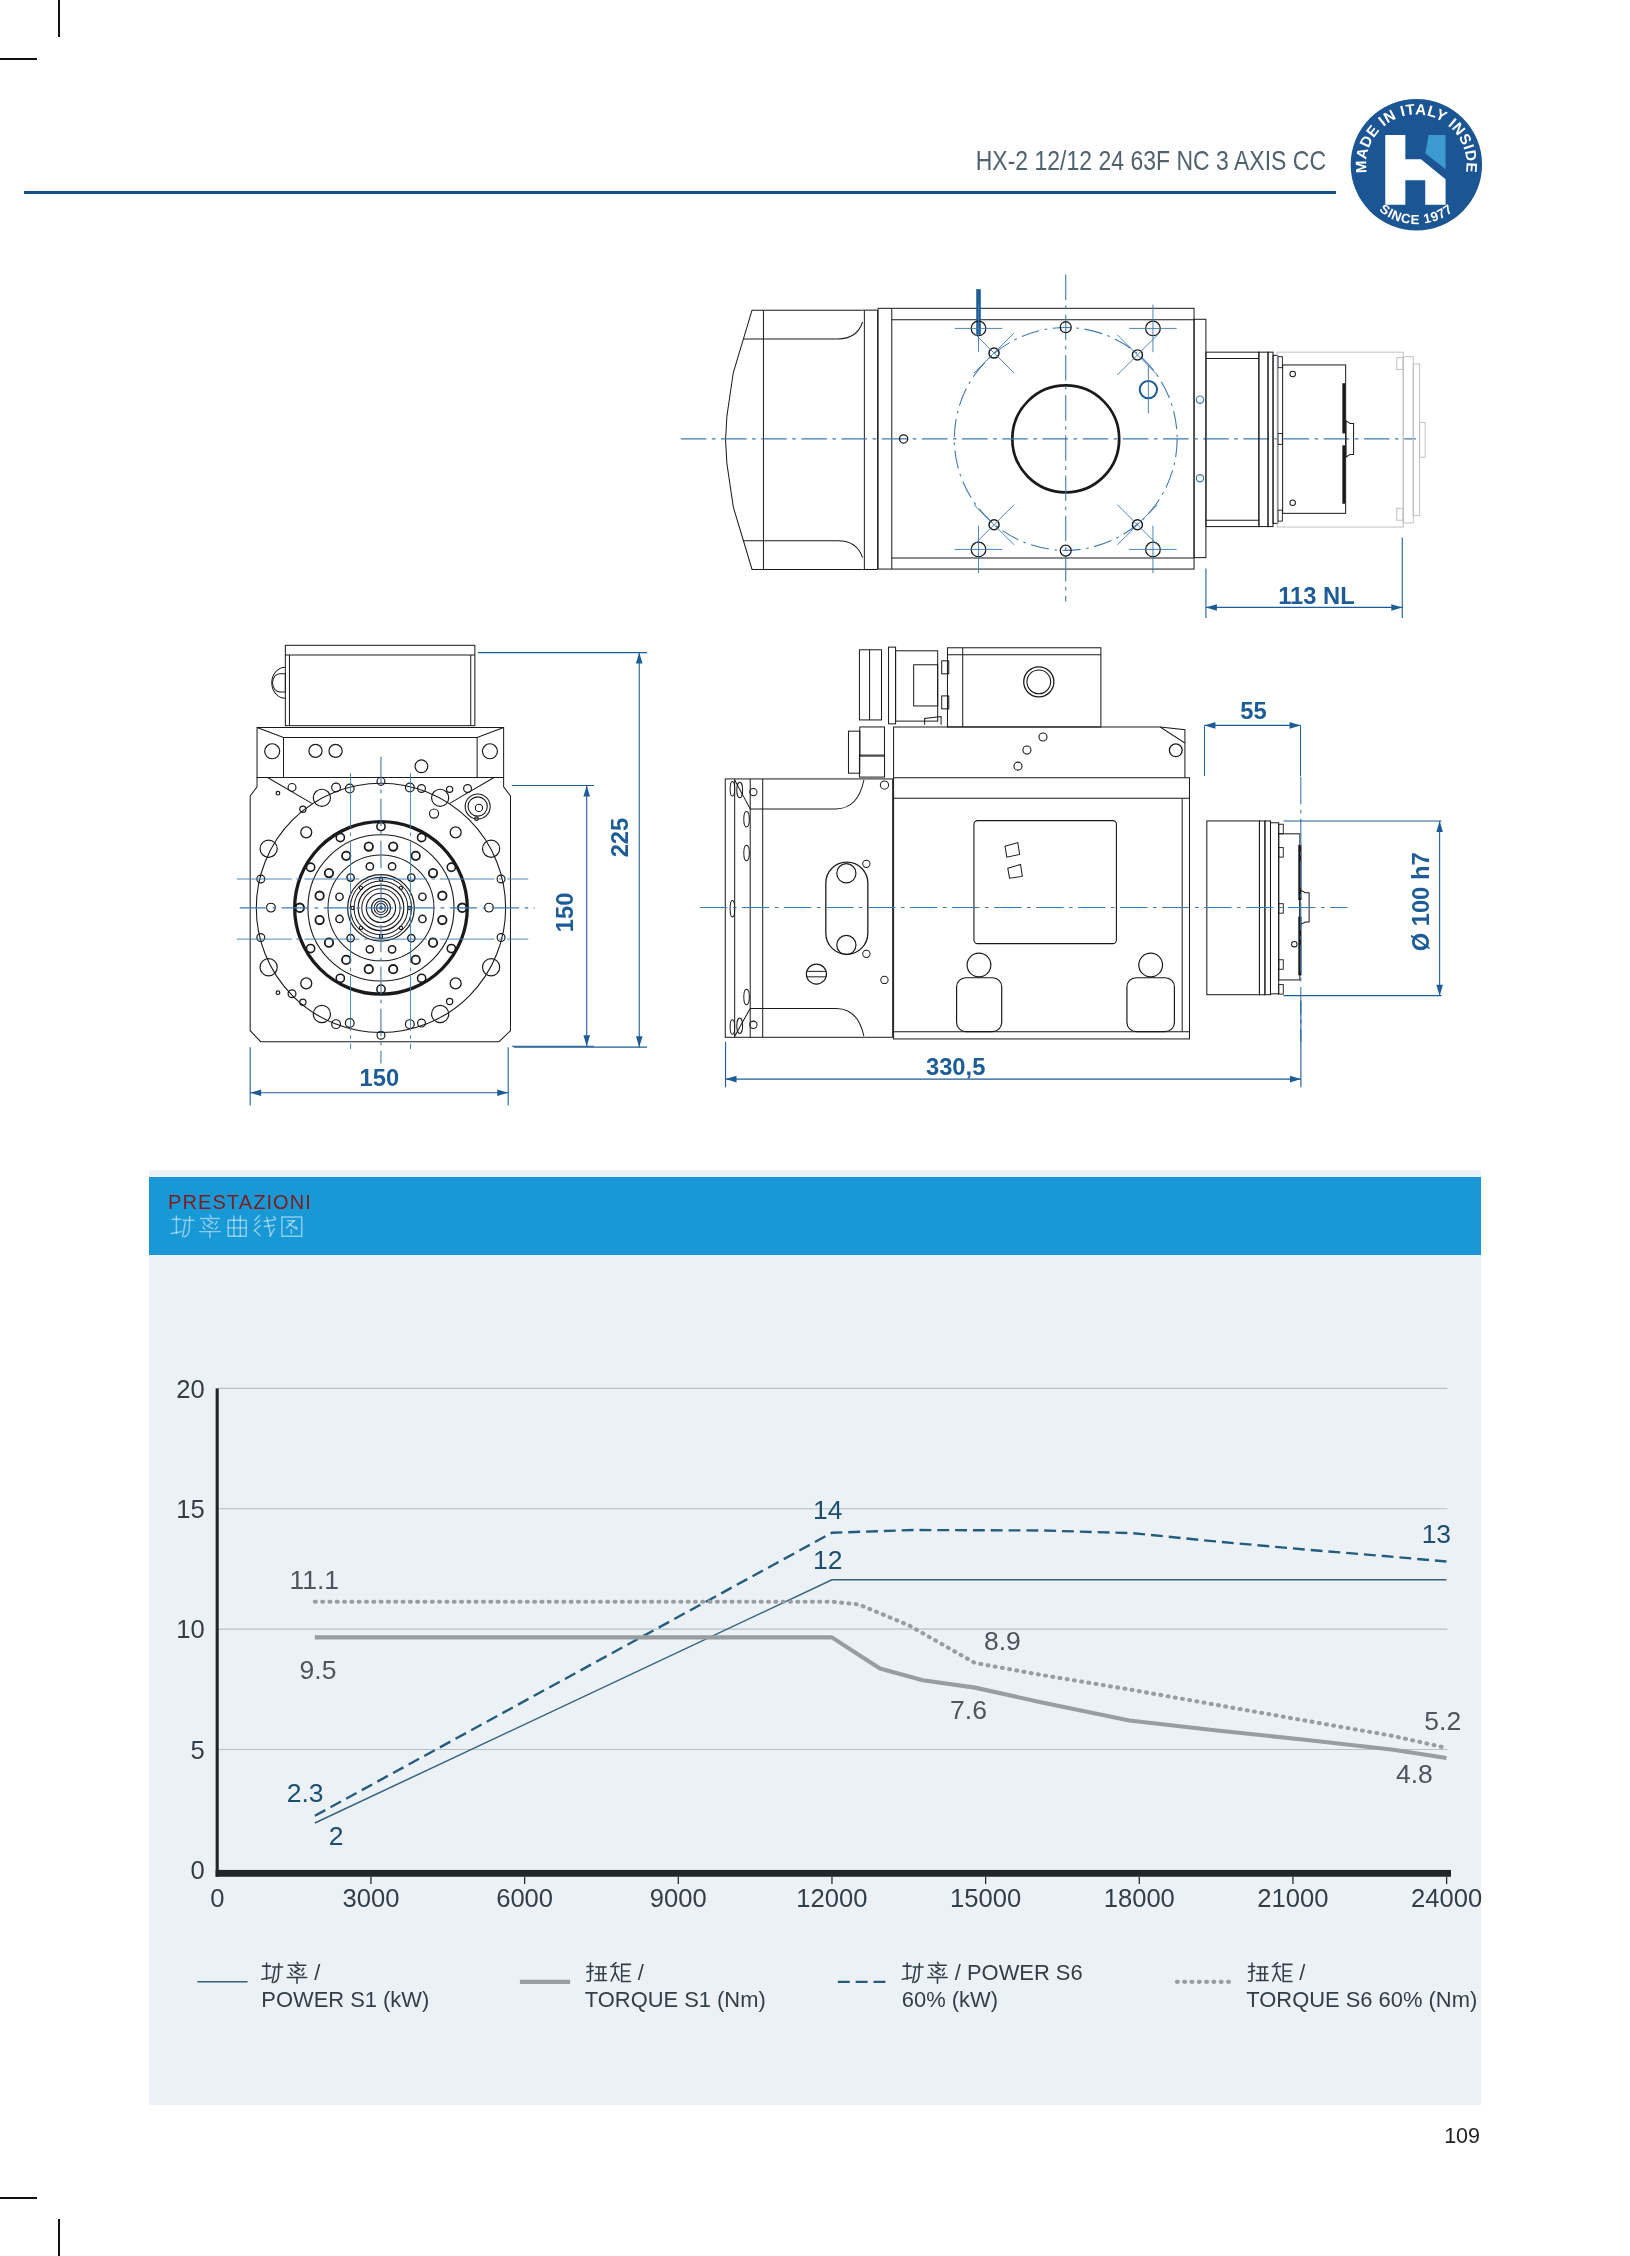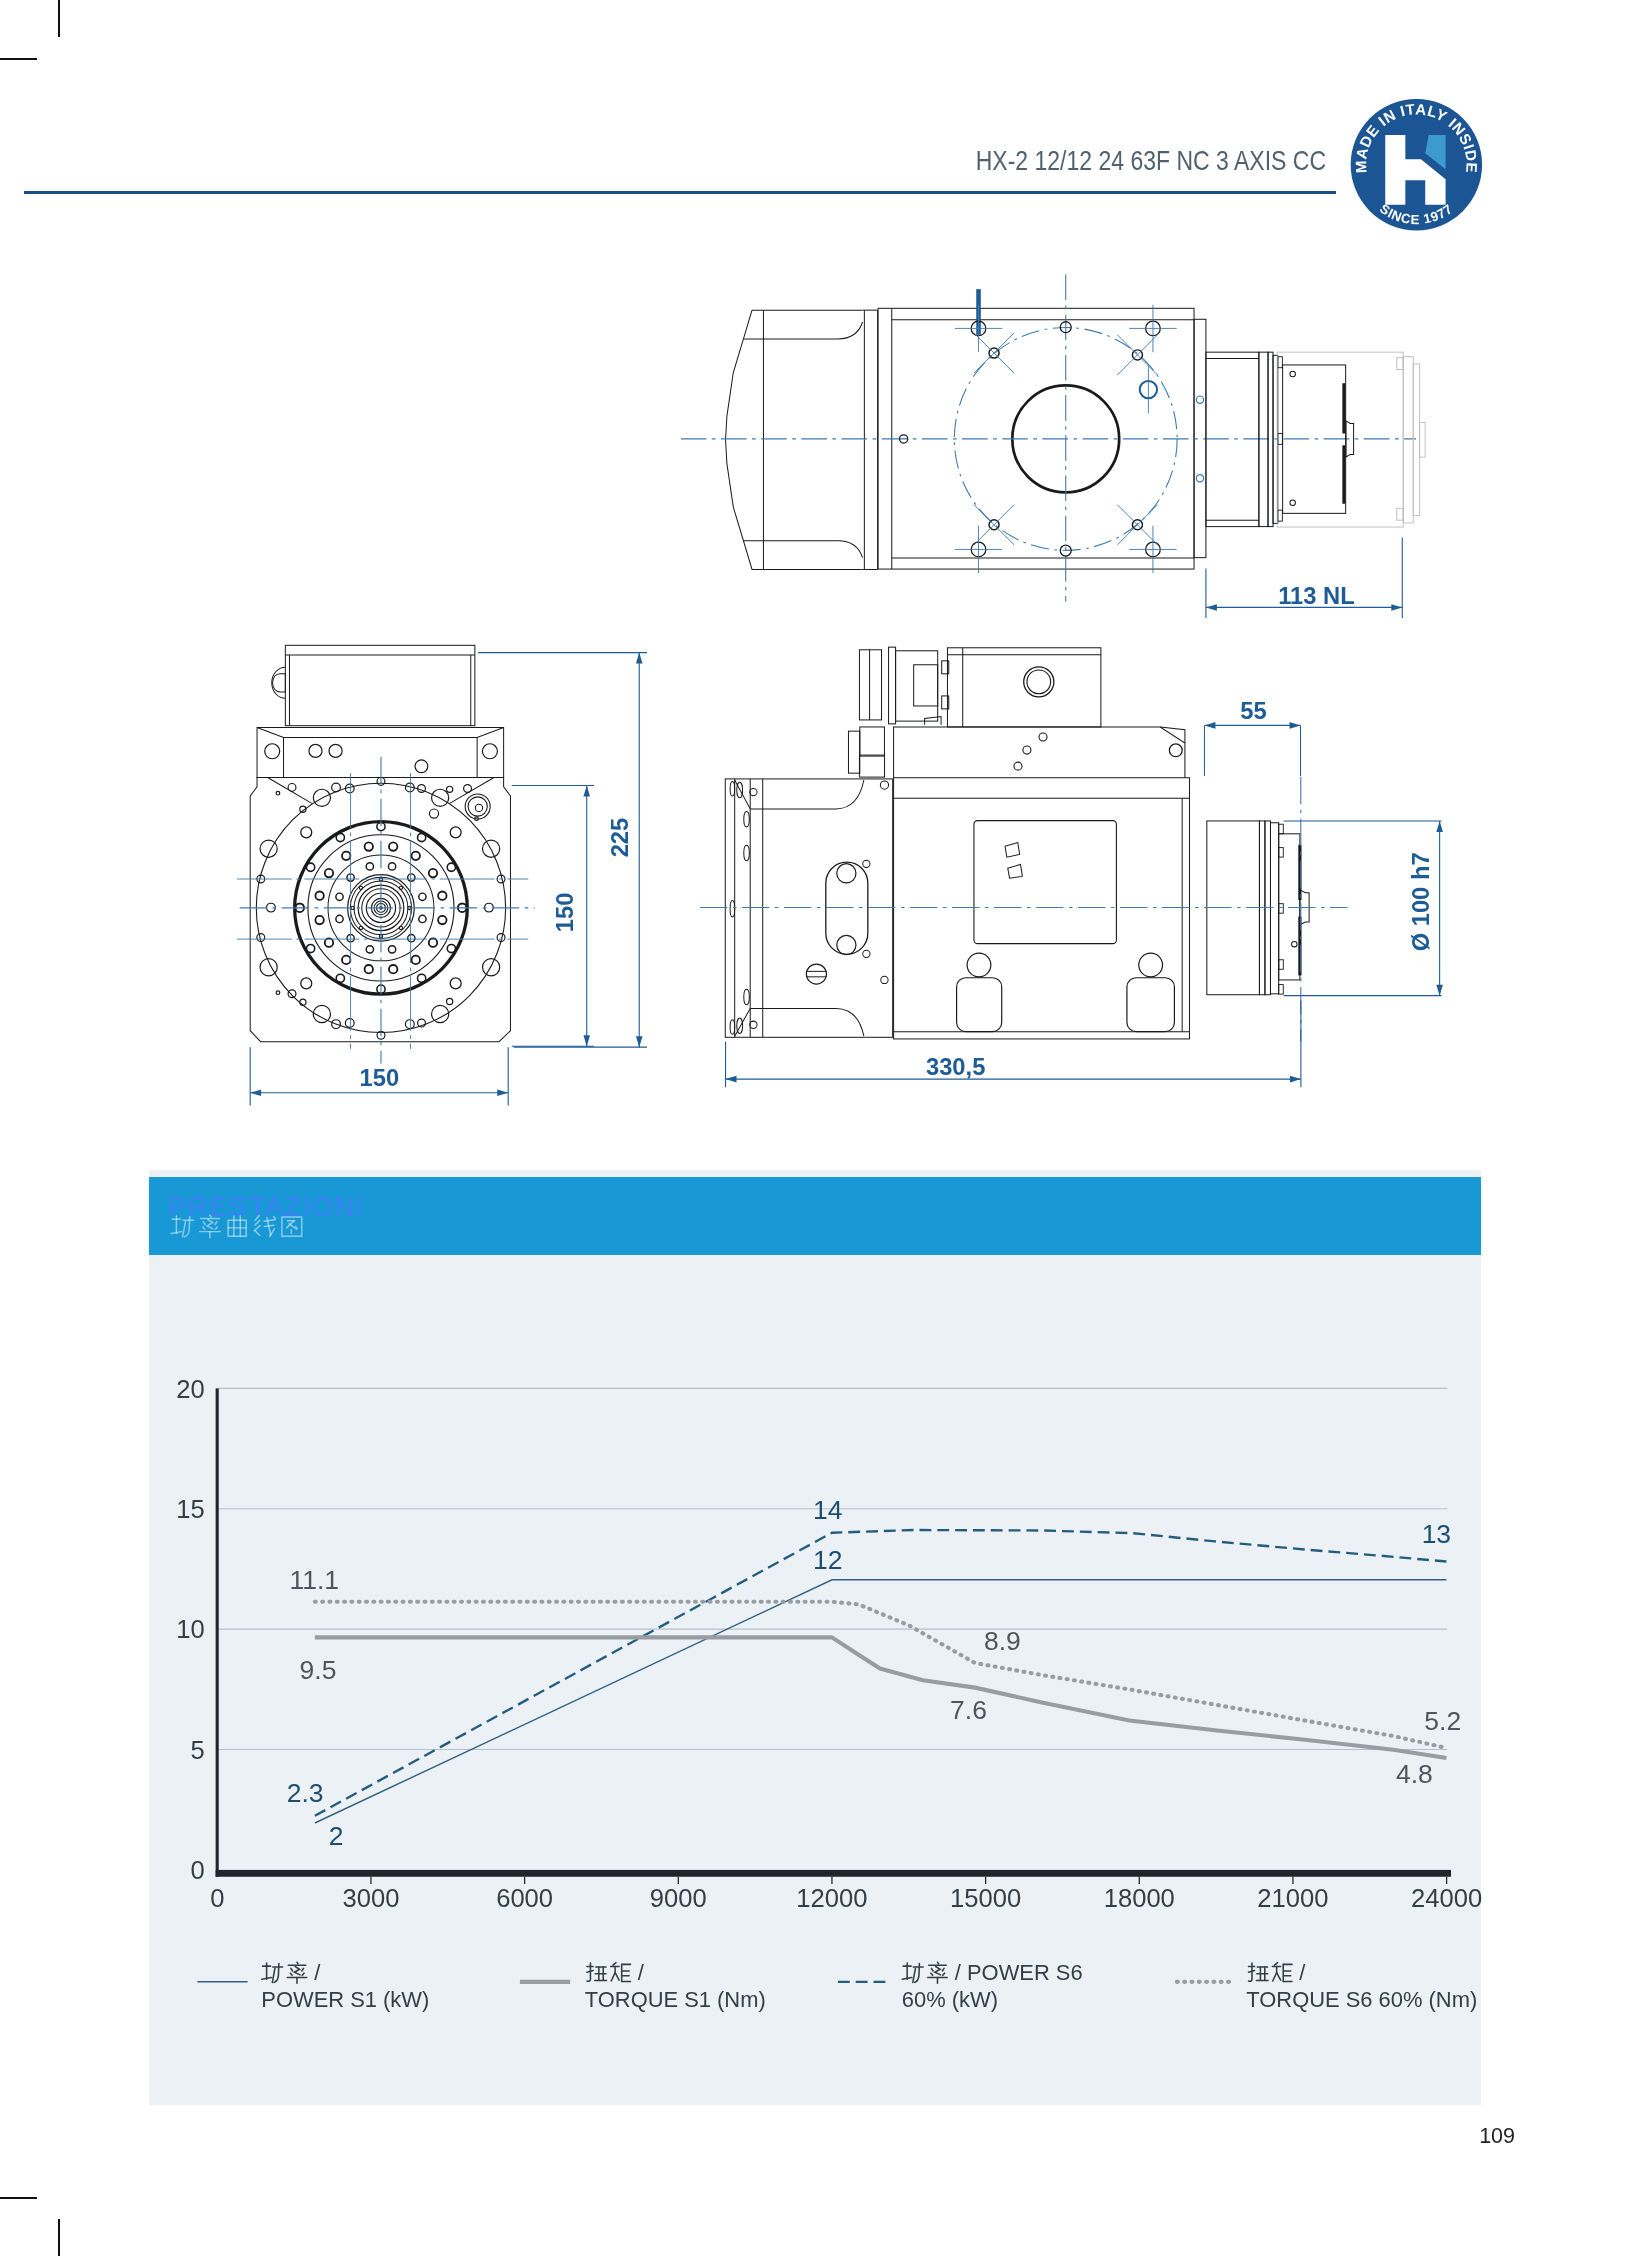--- a/index.html
+++ b/index.html
@@ -343,21 +343,21 @@
       <text x="1564.8" y="986.9" font-family="Liberation Sans, sans-serif" font-size="26" fill="#1d5c96" text-anchor="middle" font-weight="bold" transform="rotate(-90 1564.8 986.9)">Ø 100 h7</text>
       <line x1="794" y1="1140" x2="794" y2="1190" stroke="#1d5c96" stroke-width="1.2" stroke-linecap="butt"></line>
       <line x1="1424" y1="1095" x2="1424" y2="1190" stroke="#1d5c96" stroke-width="1.2" stroke-linecap="butt"></line>
       <line x1="794" y1="1181" x2="1424" y2="1181" stroke="#1d5c96" stroke-width="1.2" stroke-linecap="butt"></line>
       <path d="M794.0,1181.0 L806.0,1177.4 L806.0,1184.6 Z" fill="#1d5c96"></path>
       <path d="M1424.0,1181.0 L1412.0,1184.6 L1412.0,1177.4 Z" fill="#1d5c96"></path>
       <text x="1046" y="1176" font-family="Liberation Sans, sans-serif" font-size="26" fill="#1d5c96" text-anchor="middle" font-weight="bold">330,5</text>
     </svg>
 <div class="abs" style="left:149px;top:1170px;width:1332px;height:935px;background:#ecf1f6;"></div>
 <div class="abs" style="left:149px;top:1177px;width:1332px;height:78px;background:#1899d6;"></div>
-<div class="abs" style="left:168px;top:1191px;font-size:28px;color:#3b82f6;letter-spacing:1.1px;">PRESTAZIONI</div>
+<div class="abs" style="left:168px;top:1191px;font-size:20px;color:#7f1d1d;letter-spacing:1.1px;">PRESTAZIONI</div>
 <svg class="abs" style="left:0;top:1170px" width="1631" height="91" viewBox="0 1280 1785 100">
       <path d="M185.6,1334.2 L194.9,1334.2 " stroke="rgba(255,255,255,0.5)" stroke-width="1.6" fill="none" stroke-linecap="round"></path>
       <path d="M190.2,1330.6 L190.2,1349.8 " stroke="rgba(255,255,255,0.5)" stroke-width="1.6" fill="none" stroke-linecap="round"></path>
       <path d="M184.5,1349.8 L196.0,1347.7 " stroke="rgba(255,255,255,0.5)" stroke-width="1.6" fill="none" stroke-linecap="round"></path>
       <path d="M197.5,1335.2 L209.2,1335.2 " stroke="rgba(255,255,255,0.5)" stroke-width="1.6" fill="none" stroke-linecap="round"></path>
       <path d="M204.8,1331.1 L204.3,1345.1 Q203.8,1351.9 199.1,1353.4 " stroke="rgba(255,255,255,0.5)" stroke-width="1.6" fill="none" stroke-linecap="round"></path>
       <path d="M200.1,1336.8 L197.0,1353.4 " stroke="rgba(255,255,255,0.5)" stroke-width="1.6" fill="none" stroke-linecap="round"></path>
       <path d="M227.0,1329.5 L228.3,1331.6 " stroke="rgba(255,255,255,0.5)" stroke-width="1.6" fill="none" stroke-linecap="round"></path>
       <path d="M216.6,1333.2 L237.4,1333.2 " stroke="rgba(255,255,255,0.5)" stroke-width="1.6" fill="none" stroke-linecap="round"></path>
       <path d="M224.9,1334.7 L230.1,1337.8 L223.9,1341.5 L230.6,1344.6 " stroke="rgba(255,255,255,0.5)" stroke-width="1.6" fill="none" stroke-linecap="round"></path>
@@ -503,14 +503,14 @@
       <path d="M1397.2,2159.0 L1392.9,2168.1 " stroke="#333e46" stroke-width="1.7" fill="none" stroke-linecap="round"></path>
       <path d="M1397.2,2159.0 L1401.6,2167.2 " stroke="#333e46" stroke-width="1.7" fill="none" stroke-linecap="round"></path>
       <path d="M1404.4,2149.9 L1414.0,2149.9 " stroke="#333e46" stroke-width="1.7" fill="none" stroke-linecap="round"></path>
       <path d="M1404.4,2149.9 L1404.4,2168.6 " stroke="#333e46" stroke-width="1.7" fill="none" stroke-linecap="round"></path>
       <path d="M1404.4,2168.6 L1414.0,2168.6 " stroke="#333e46" stroke-width="1.7" fill="none" stroke-linecap="round"></path>
       <path d="M1405.4,2157.1 L1412.6,2157.1 " stroke="#333e46" stroke-width="1.7" fill="none" stroke-linecap="round"></path>
       <path d="M1405.4,2162.4 L1412.6,2162.4 " stroke="#333e46" stroke-width="1.7" fill="none" stroke-linecap="round"></path>
       <text x="1422" y="2167" font-family="Liberation Sans, sans-serif" font-size="24" fill="#333e46" text-anchor="start" font-weight="normal">/</text>
       <text x="1364" y="2196" font-family="Liberation Sans, sans-serif" font-size="24" fill="#333e46" text-anchor="start" font-weight="normal">TORQUE S6 60% (Nm)</text>
     </svg>
-<div class="abs" style="left:1442px;top:2124px;width:73px;text-align:right;font-size:21.5px;color:#222;">109</div>
+<div class="abs" style="left:1407px;top:2124px;width:73px;text-align:right;font-size:21.5px;color:#222;">109</div>
 </div>
 
 </body></html>

